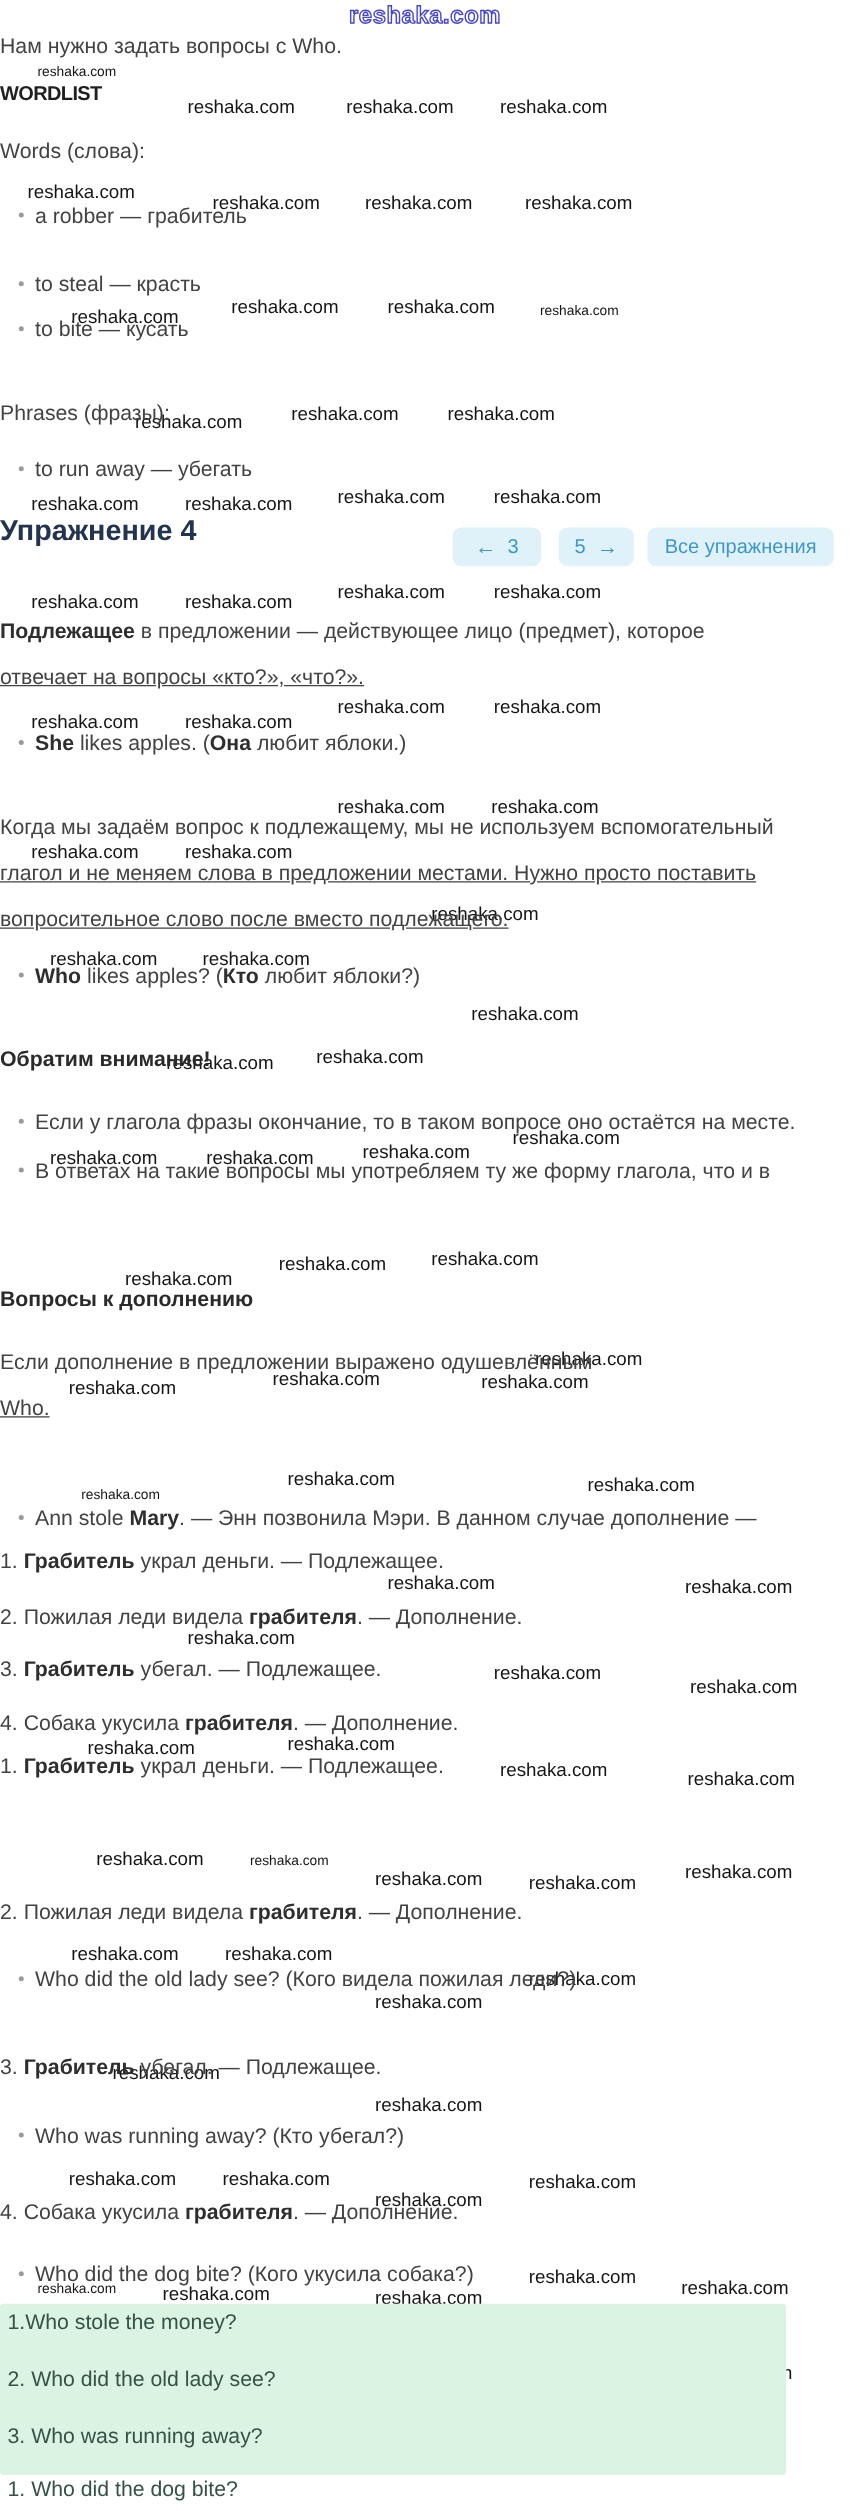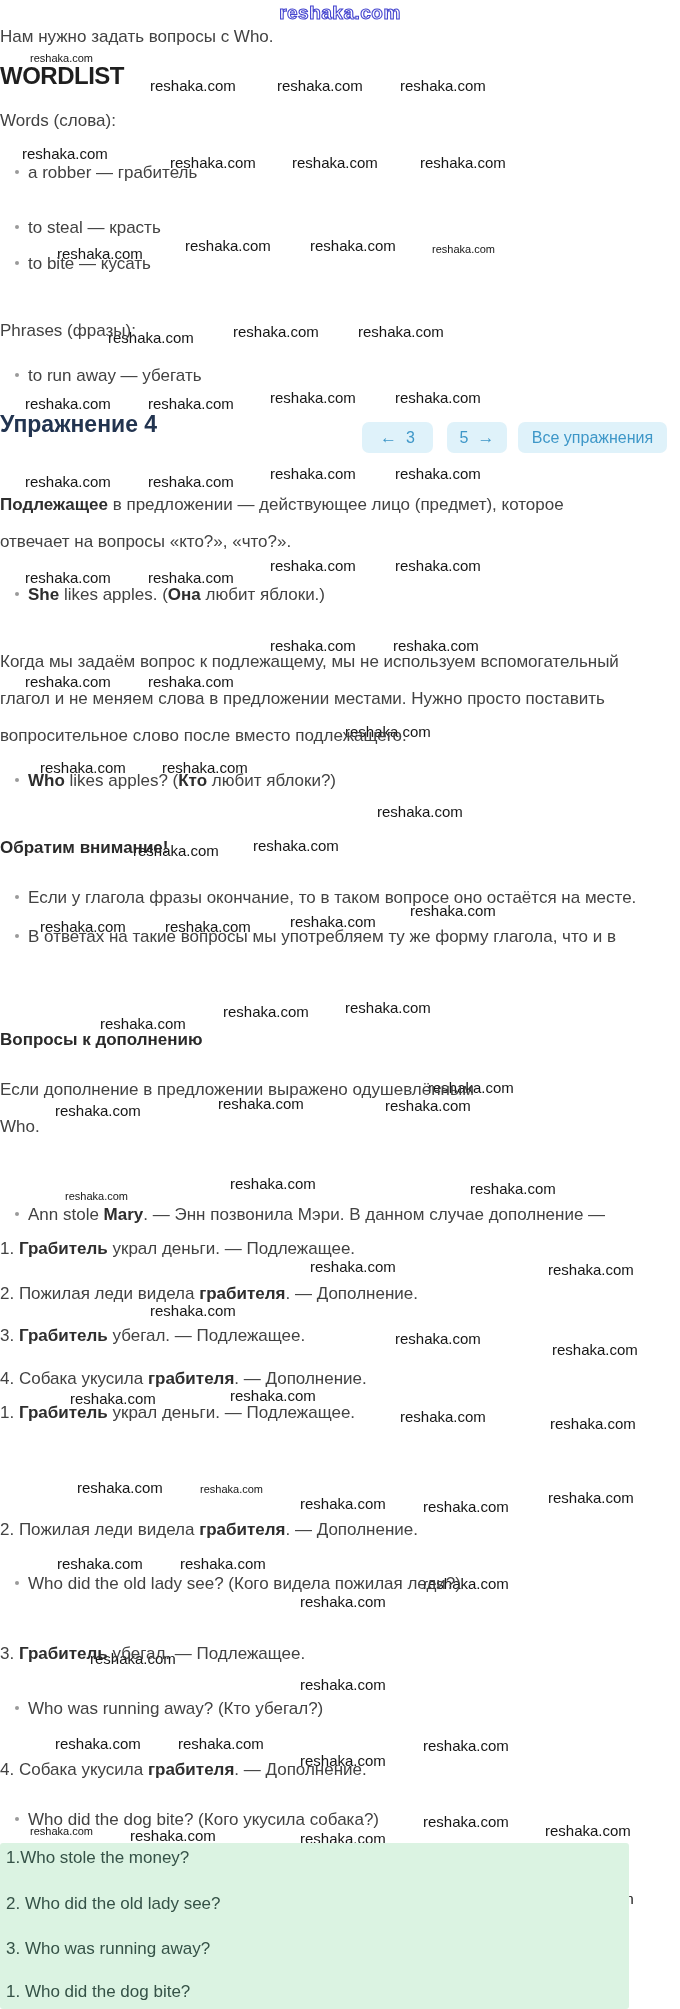--- a/index.html
+++ b/index.html
@@ -7,35 +7,35 @@
   .page { position:relative; width:680px; height:2009px; background:#ffffff; overflow:hidden; }
 
   .wm { position:absolute; color:#151515; font-size:15px; line-height:16px; white-space:nowrap; }
   .wm.s { font-size:11px; line-height:12px; }
   .wm-outline { position:absolute; left:0; top:2px; width:100%; text-align:center;
     font-size:19px; font-weight:bold; letter-spacing:0.5px;
     color:rgba(255,255,255,0); -webkit-text-stroke:1.1px #4545cf; }
 
   .blk { position:absolute; left:0; color:#424242; font-size:17px; line-height:20px; white-space:nowrap; }
   .ln { display:block; }
-  .p .ln + .ln { margin-top:17px; }
+  .p .ln + .ln { margin-top:17px;text-decoration:underline; }
   .li { padding-left:28px; }
   .li .ln + .ln { margin-top:23px; }
   .dot { position:absolute; left:15px; top:7px; width:4px; height:4px; border-radius:50%; background:#9a9a9a; }
   b { color:#2e2e2e; font-weight:bold; }
 
-  .wordlist { font-weight:bold; font-size:24px; color:#1f1f1f; letter-spacing:-0.5px; }
+  .wordlist { font-weight:bold; font-size:16px; color:#1f1f1f; letter-spacing:-0.5px; }
   .h2 { font-weight:bold; font-size:17px; color:#2a2a2a; }
   .ex-title { font-weight:bold; font-size:23px; color:#223450; }
 
   .btn { position:absolute; background:#dff2fa; color:#3e97c8; border-radius:7px; height:31px;
     display:flex; align-items:center; justify-content:center; gap:9px; font-size:16px; cursor:pointer; }
   .btn .arr { font-size:17px; }
 
-  .ansbox { position:absolute; left:0; top:1843px; width:629px; height:166px; background:#dbf3e2; border-radius:3px; }
+  .ansbox { position:absolute; left:0; top:1843px; width:629px; height:137px; background:#dbf3e2; border-radius:3px; }
   .ans { position:absolute; left:6px; font-size:17px; color:#355247; white-space:nowrap; }
 </style>
 </head>
 <body>
 
 <div class="page">
   <div id="wm-layer">
       <div class="wm s" style="left: 30px; top: 52px;">reshaka.com</div>
       <div class="wm" style="left: 150px; top: 78px;">reshaka.com</div>
       <div class="wm" style="left: 277px; top: 78px;">reshaka.com</div>

